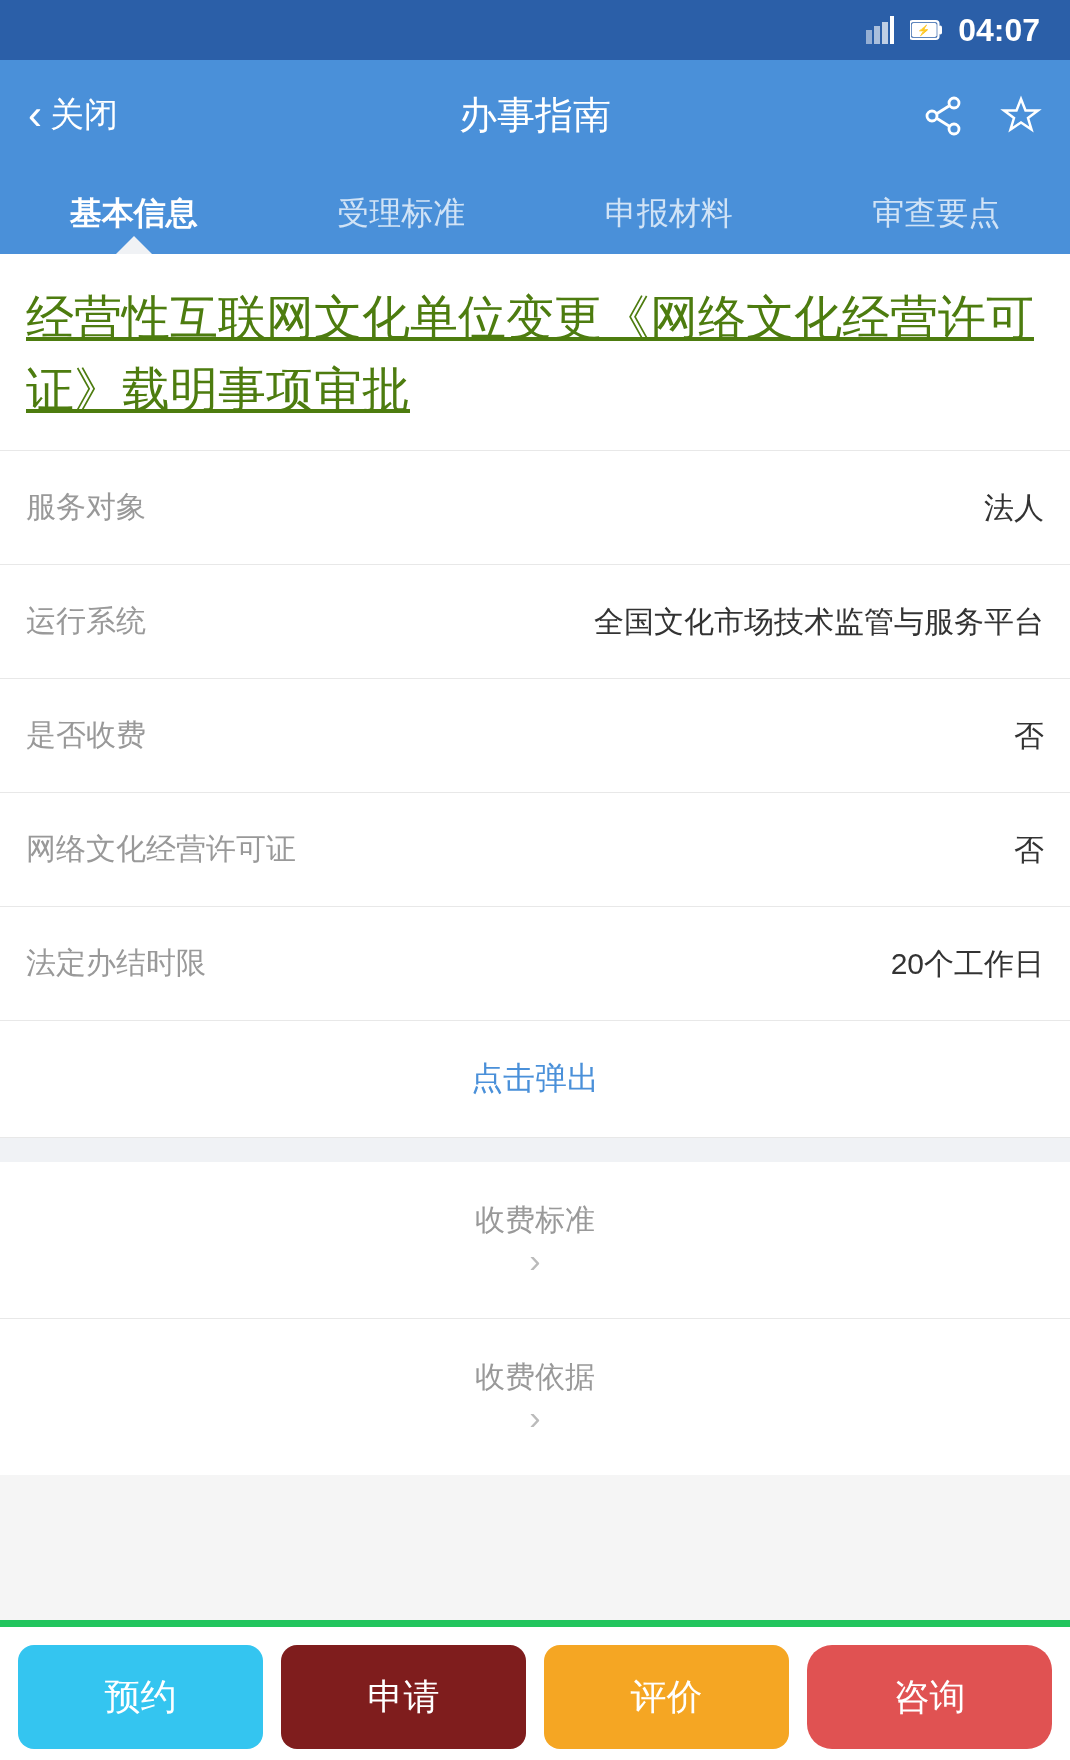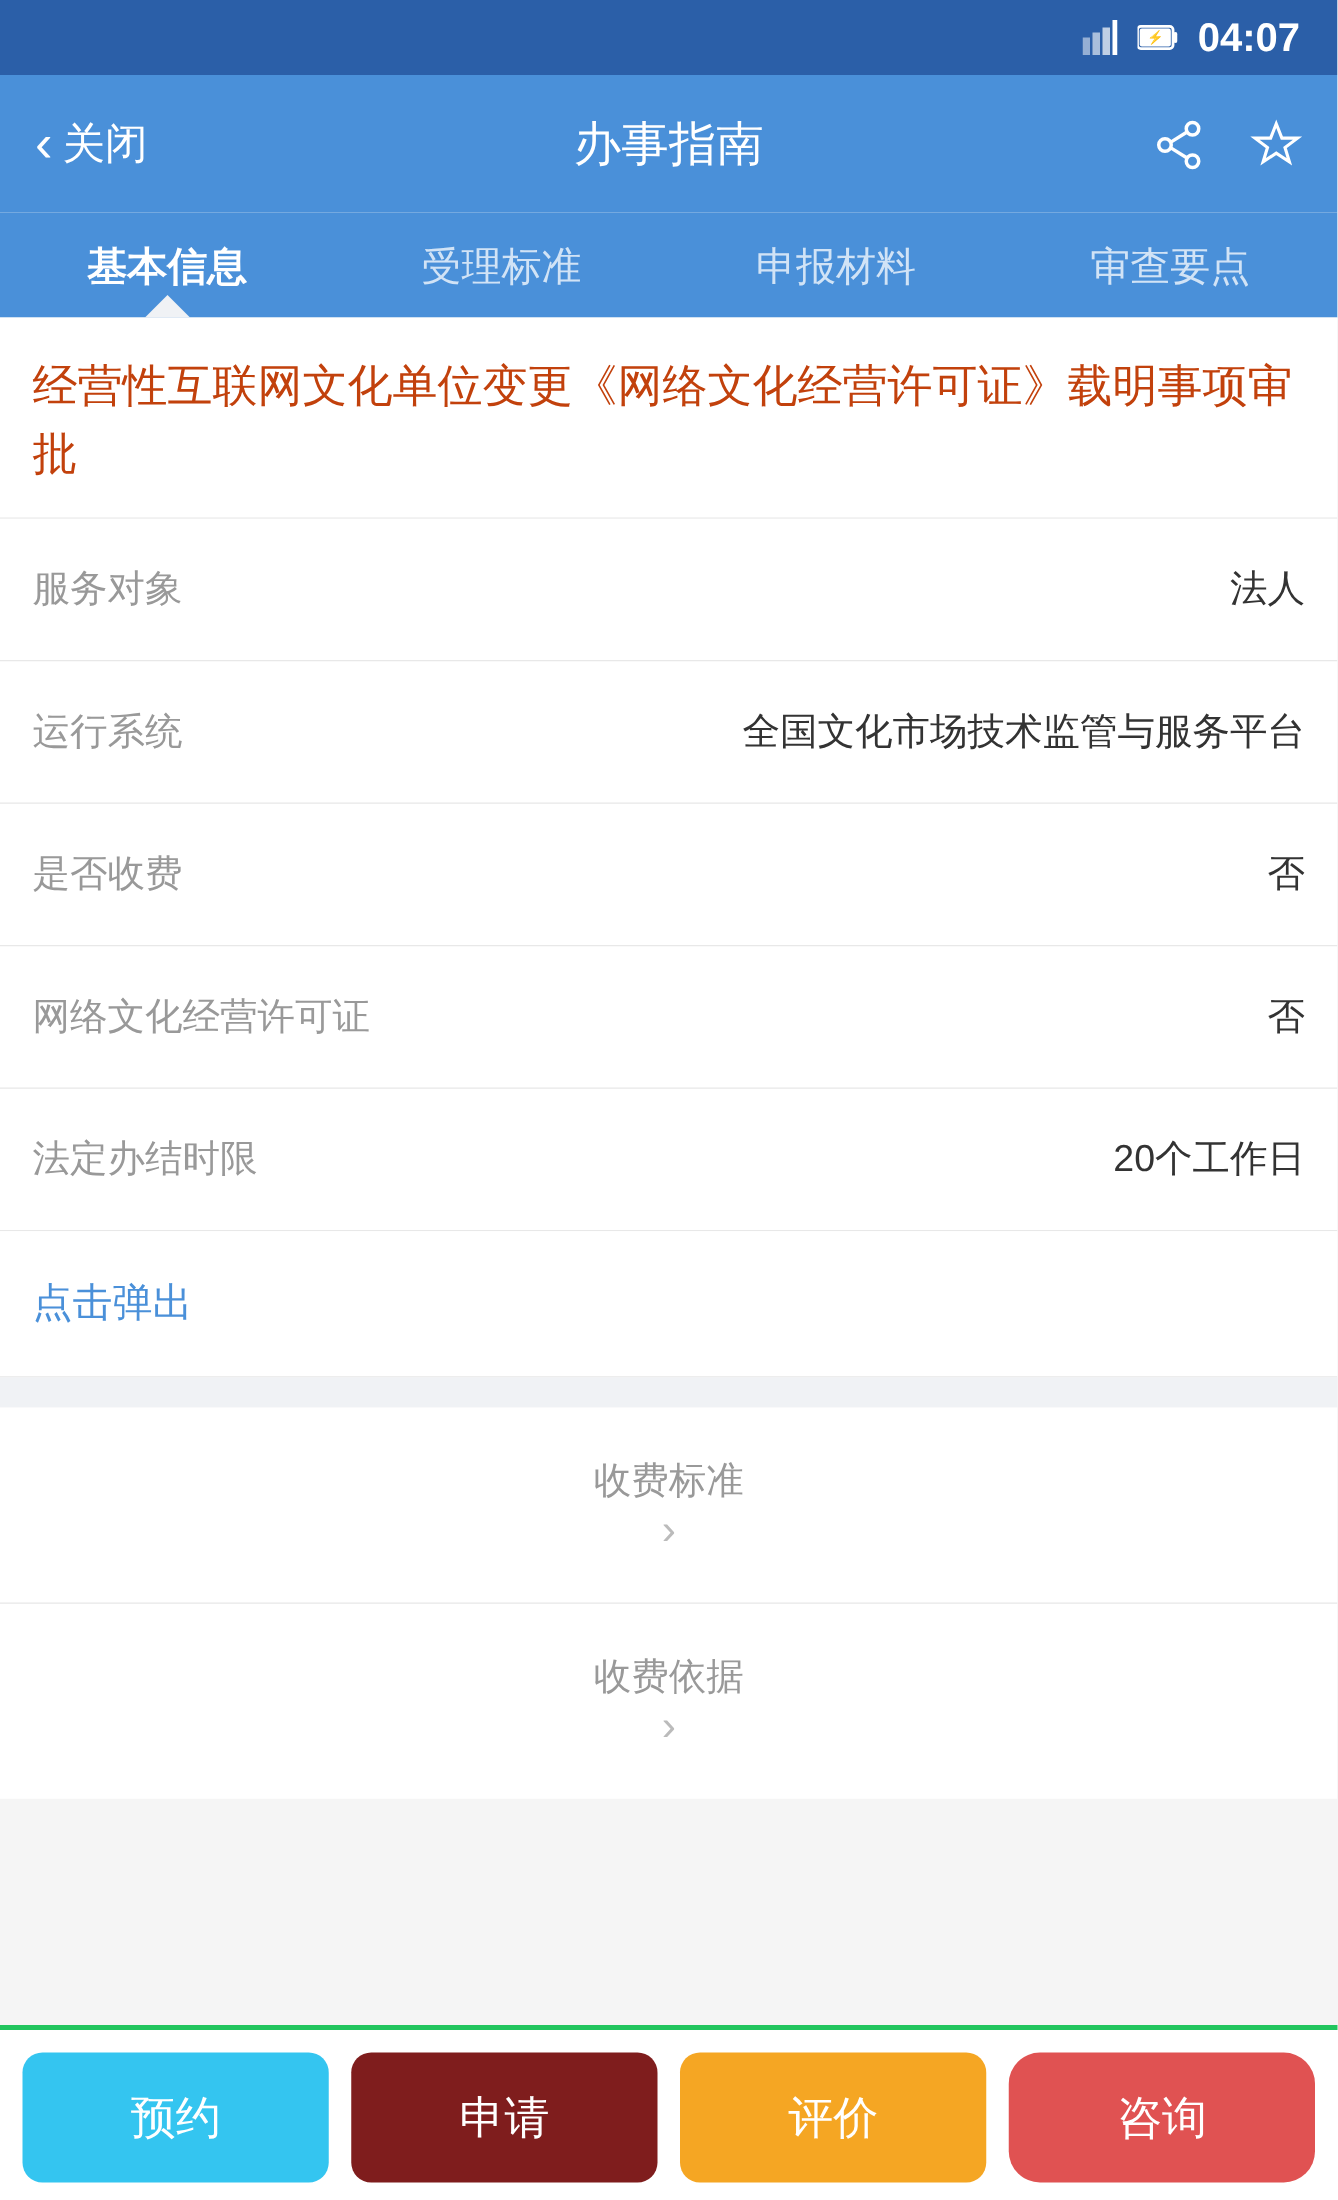--- a/index.html
+++ b/index.html
@@ -114,24 +114,25 @@
       border-bottom: 18px solid #f0f2f5;
     }
 
     
     .page-title-area {
       background: white;
       padding: 28px 26px 24px;
       border-bottom: 1px solid #e8e8e8;
     }
     .page-title-text {
-      font-size: 36px;
+      font-size: 48px;
       font-weight: 500;
-      color: #c2410c;
+      color: #4d7c0f;
       line-height: 1.5;
+      text-decoration: underline;
     }
 
     
     .info-section {
       background: white;
     }
     .info-row {
       display: flex;
       align-items: center;
       justify-content: space-between;
@@ -153,21 +154,21 @@
       font-size: 30px;
       text-align: right;
       max-width: 600px;
       line-height: 1.5;
     }
 
     
     .popup-row {
       background: white;
       padding: 36px 26px;
-      text-align: left;
+      text-align: center;
       border-bottom: 1px solid #e8e8e8;
     }
     .popup-btn-text {
       color: #4a90d9;
       font-size: 32px;
       cursor: pointer;
     }
 
     
     .section-divider {
@@ -205,21 +206,21 @@
       position: fixed;
       bottom: 0;
       left: 0;
       width: 1070px;
       height: 140px;
       background: white;
       display: flex;
       gap: 0;
       padding: 18px 18px;
       gap: 18px;
-      border-top: 4px solid #22c55e;
+      border-top: 7px solid #22c55e;
     }
     .action-btn {
       flex: 1;
       height: 104px;
       border: none;
       border-radius: 16px;
       font-size: 36px;
       color: white;
       font-weight: 500;
       cursor: pointer;

